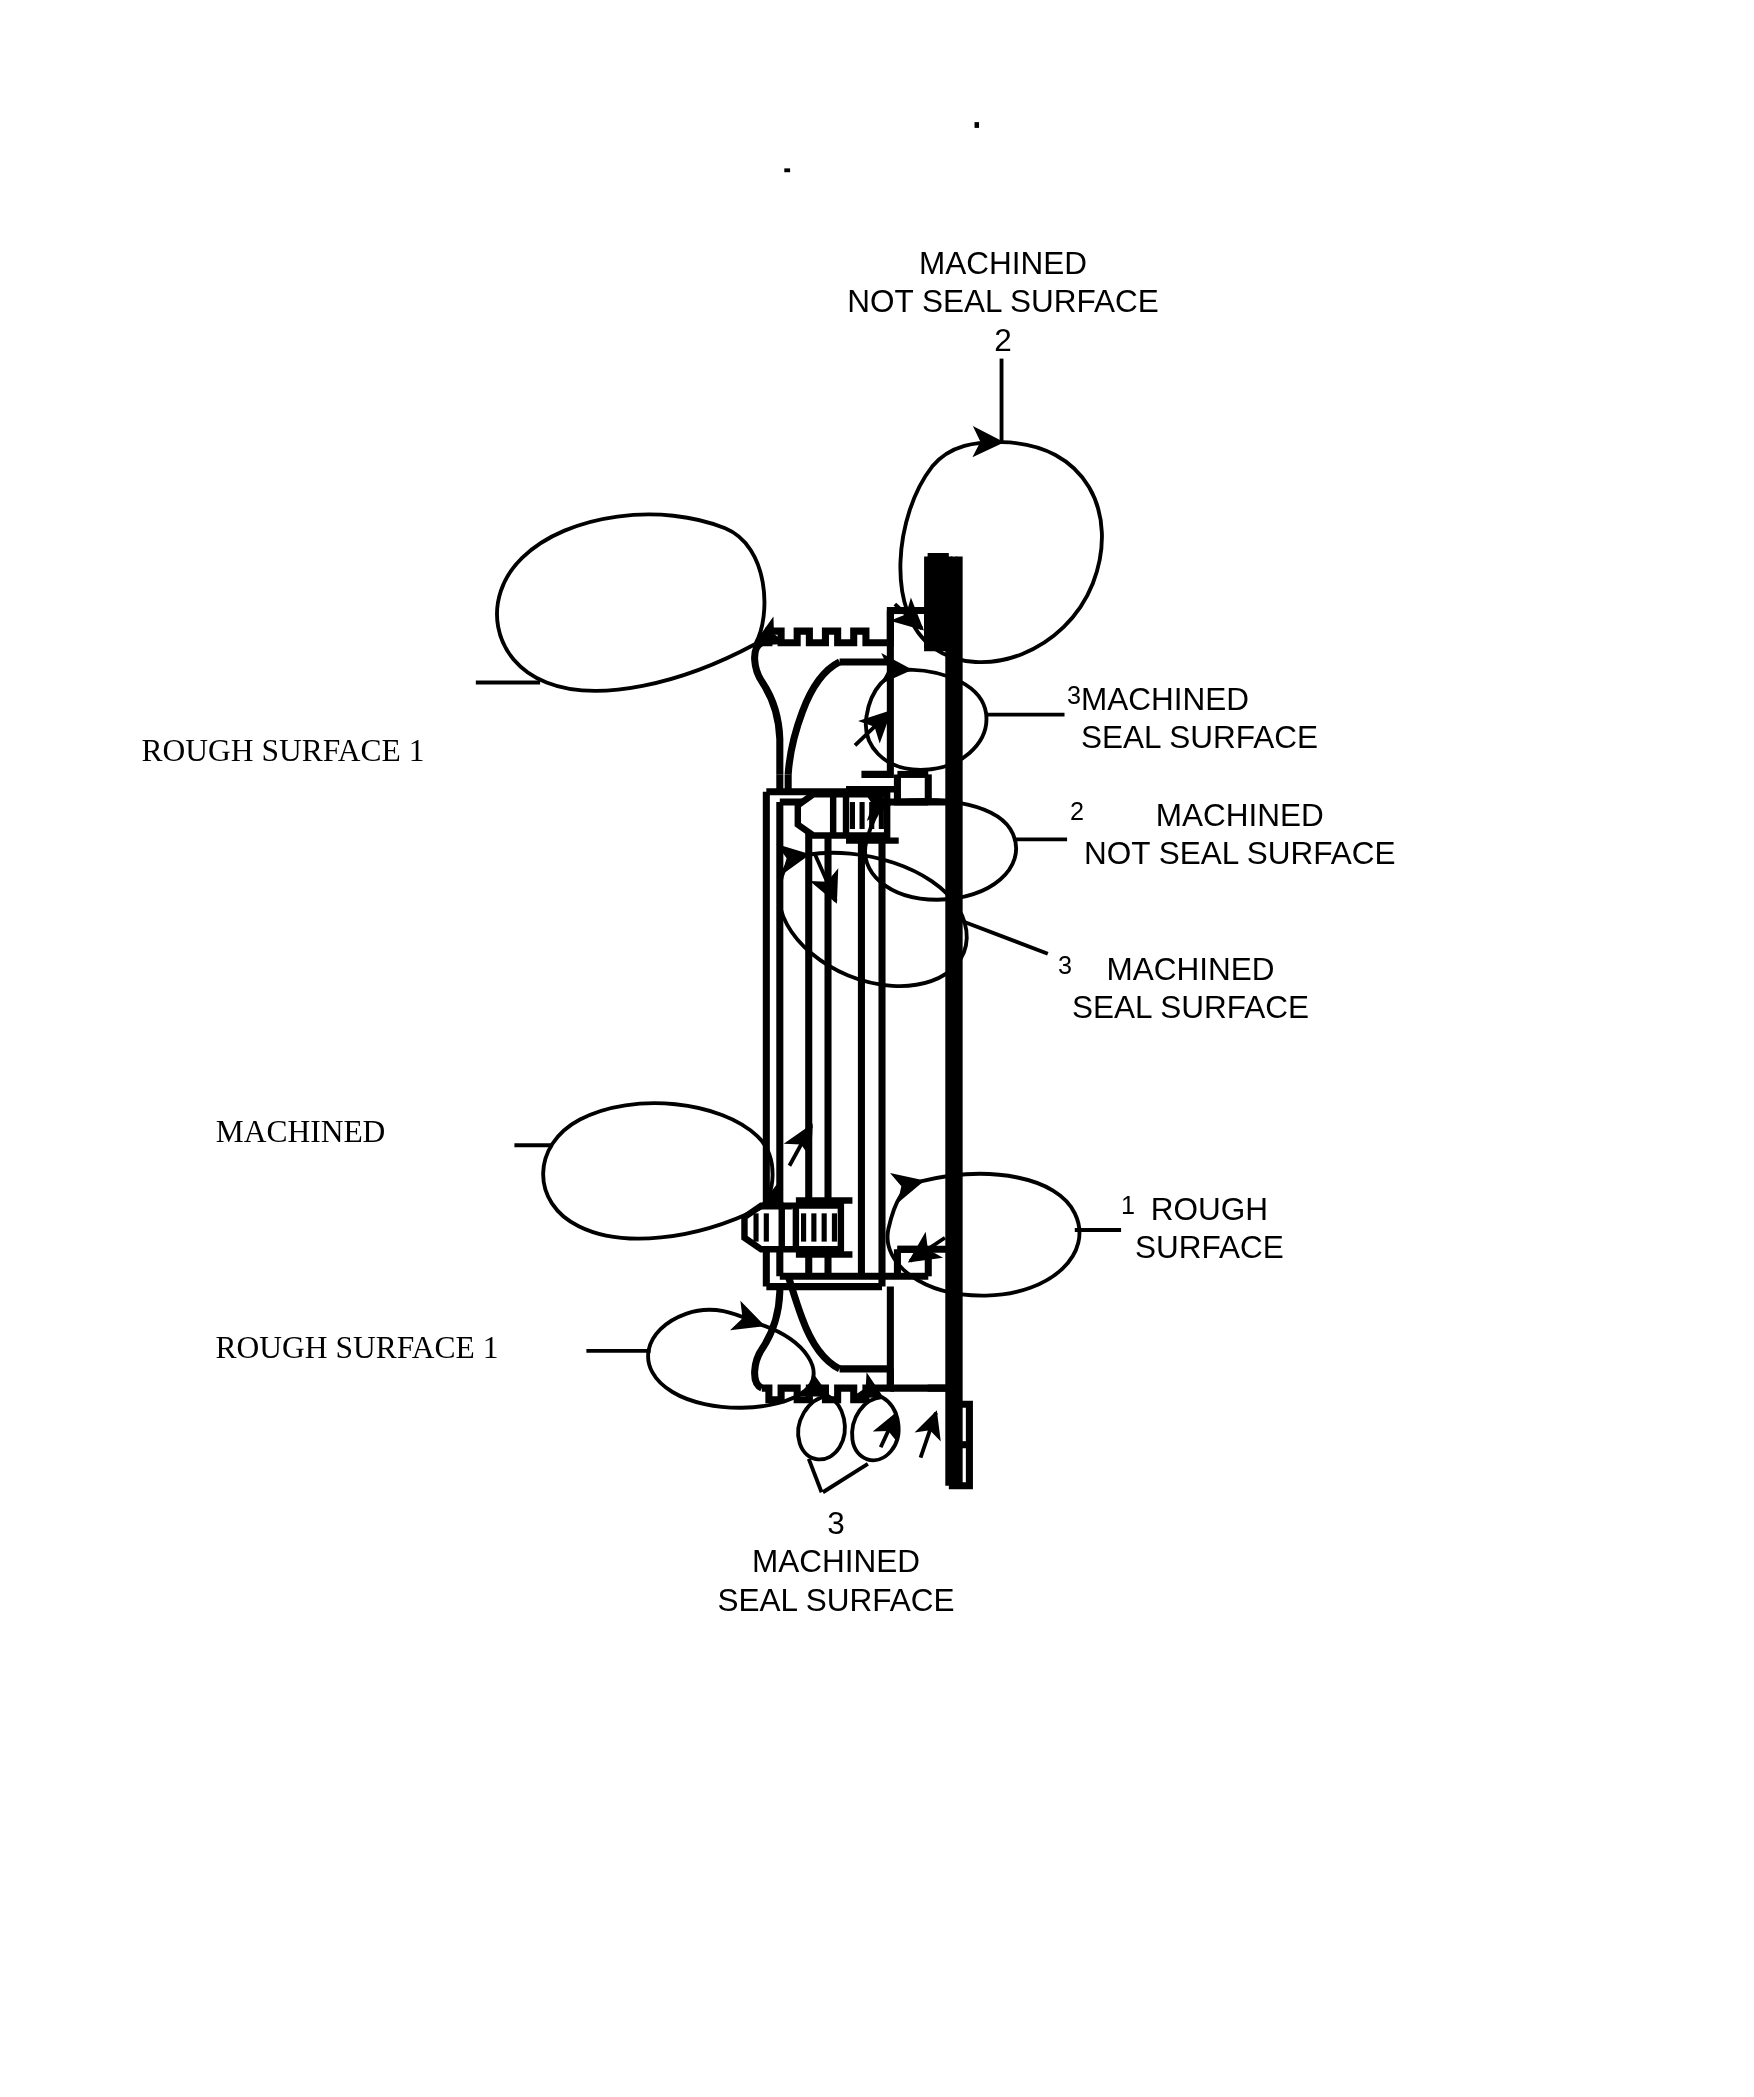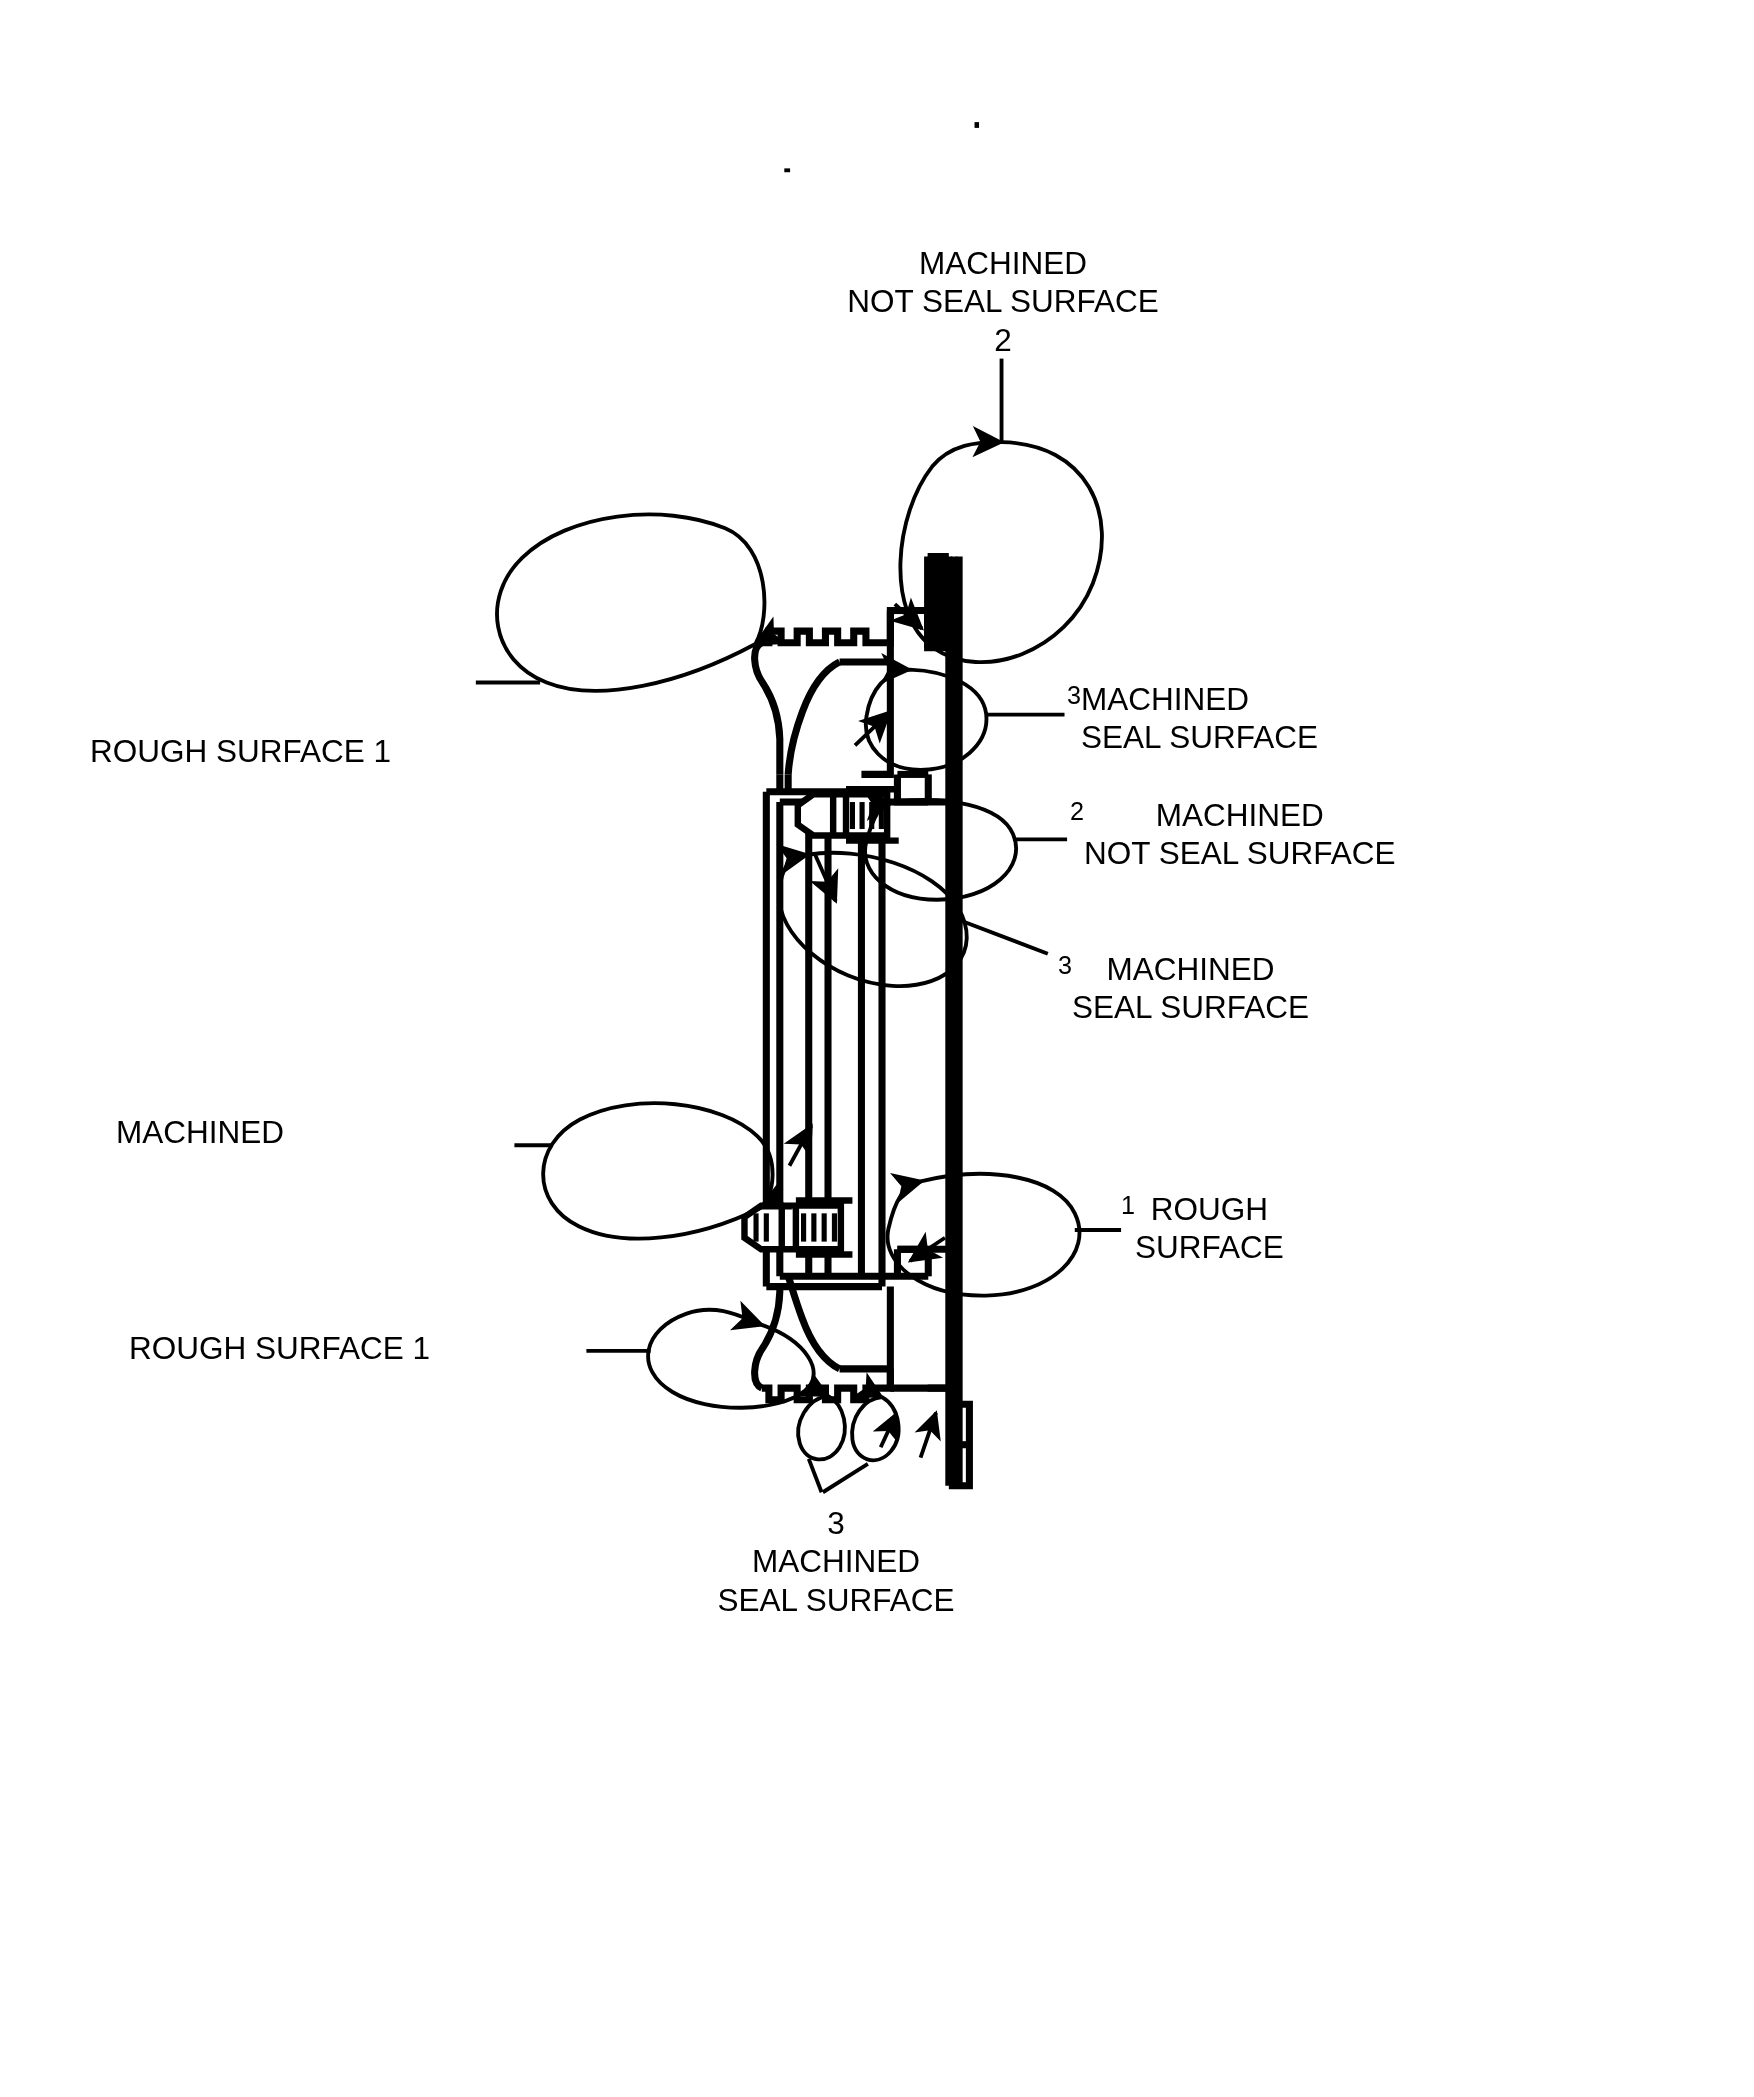--- a/index.html
+++ b/index.html
@@ -33,21 +33,21 @@
     white-space: nowrap;
     line-height: 1.22;
   }
   .lbl .ln { display: block; }
   .sup {
     font-size: 0.78em;
     vertical-align: 0.52em;
     letter-spacing: 0;
   }
   .t-center { text-align: center; }
-  .t-right  { text-align: left; }
+  .t-right  { text-align: center; font-family: Liberation Serif, serif; }
 
   
   .numrow {
     display: flex;
     align-items: flex-start;
   }
   .numrow .num {
     font-size: 0.80em;
     line-height: 1;
     padding-top: 0.10em;

